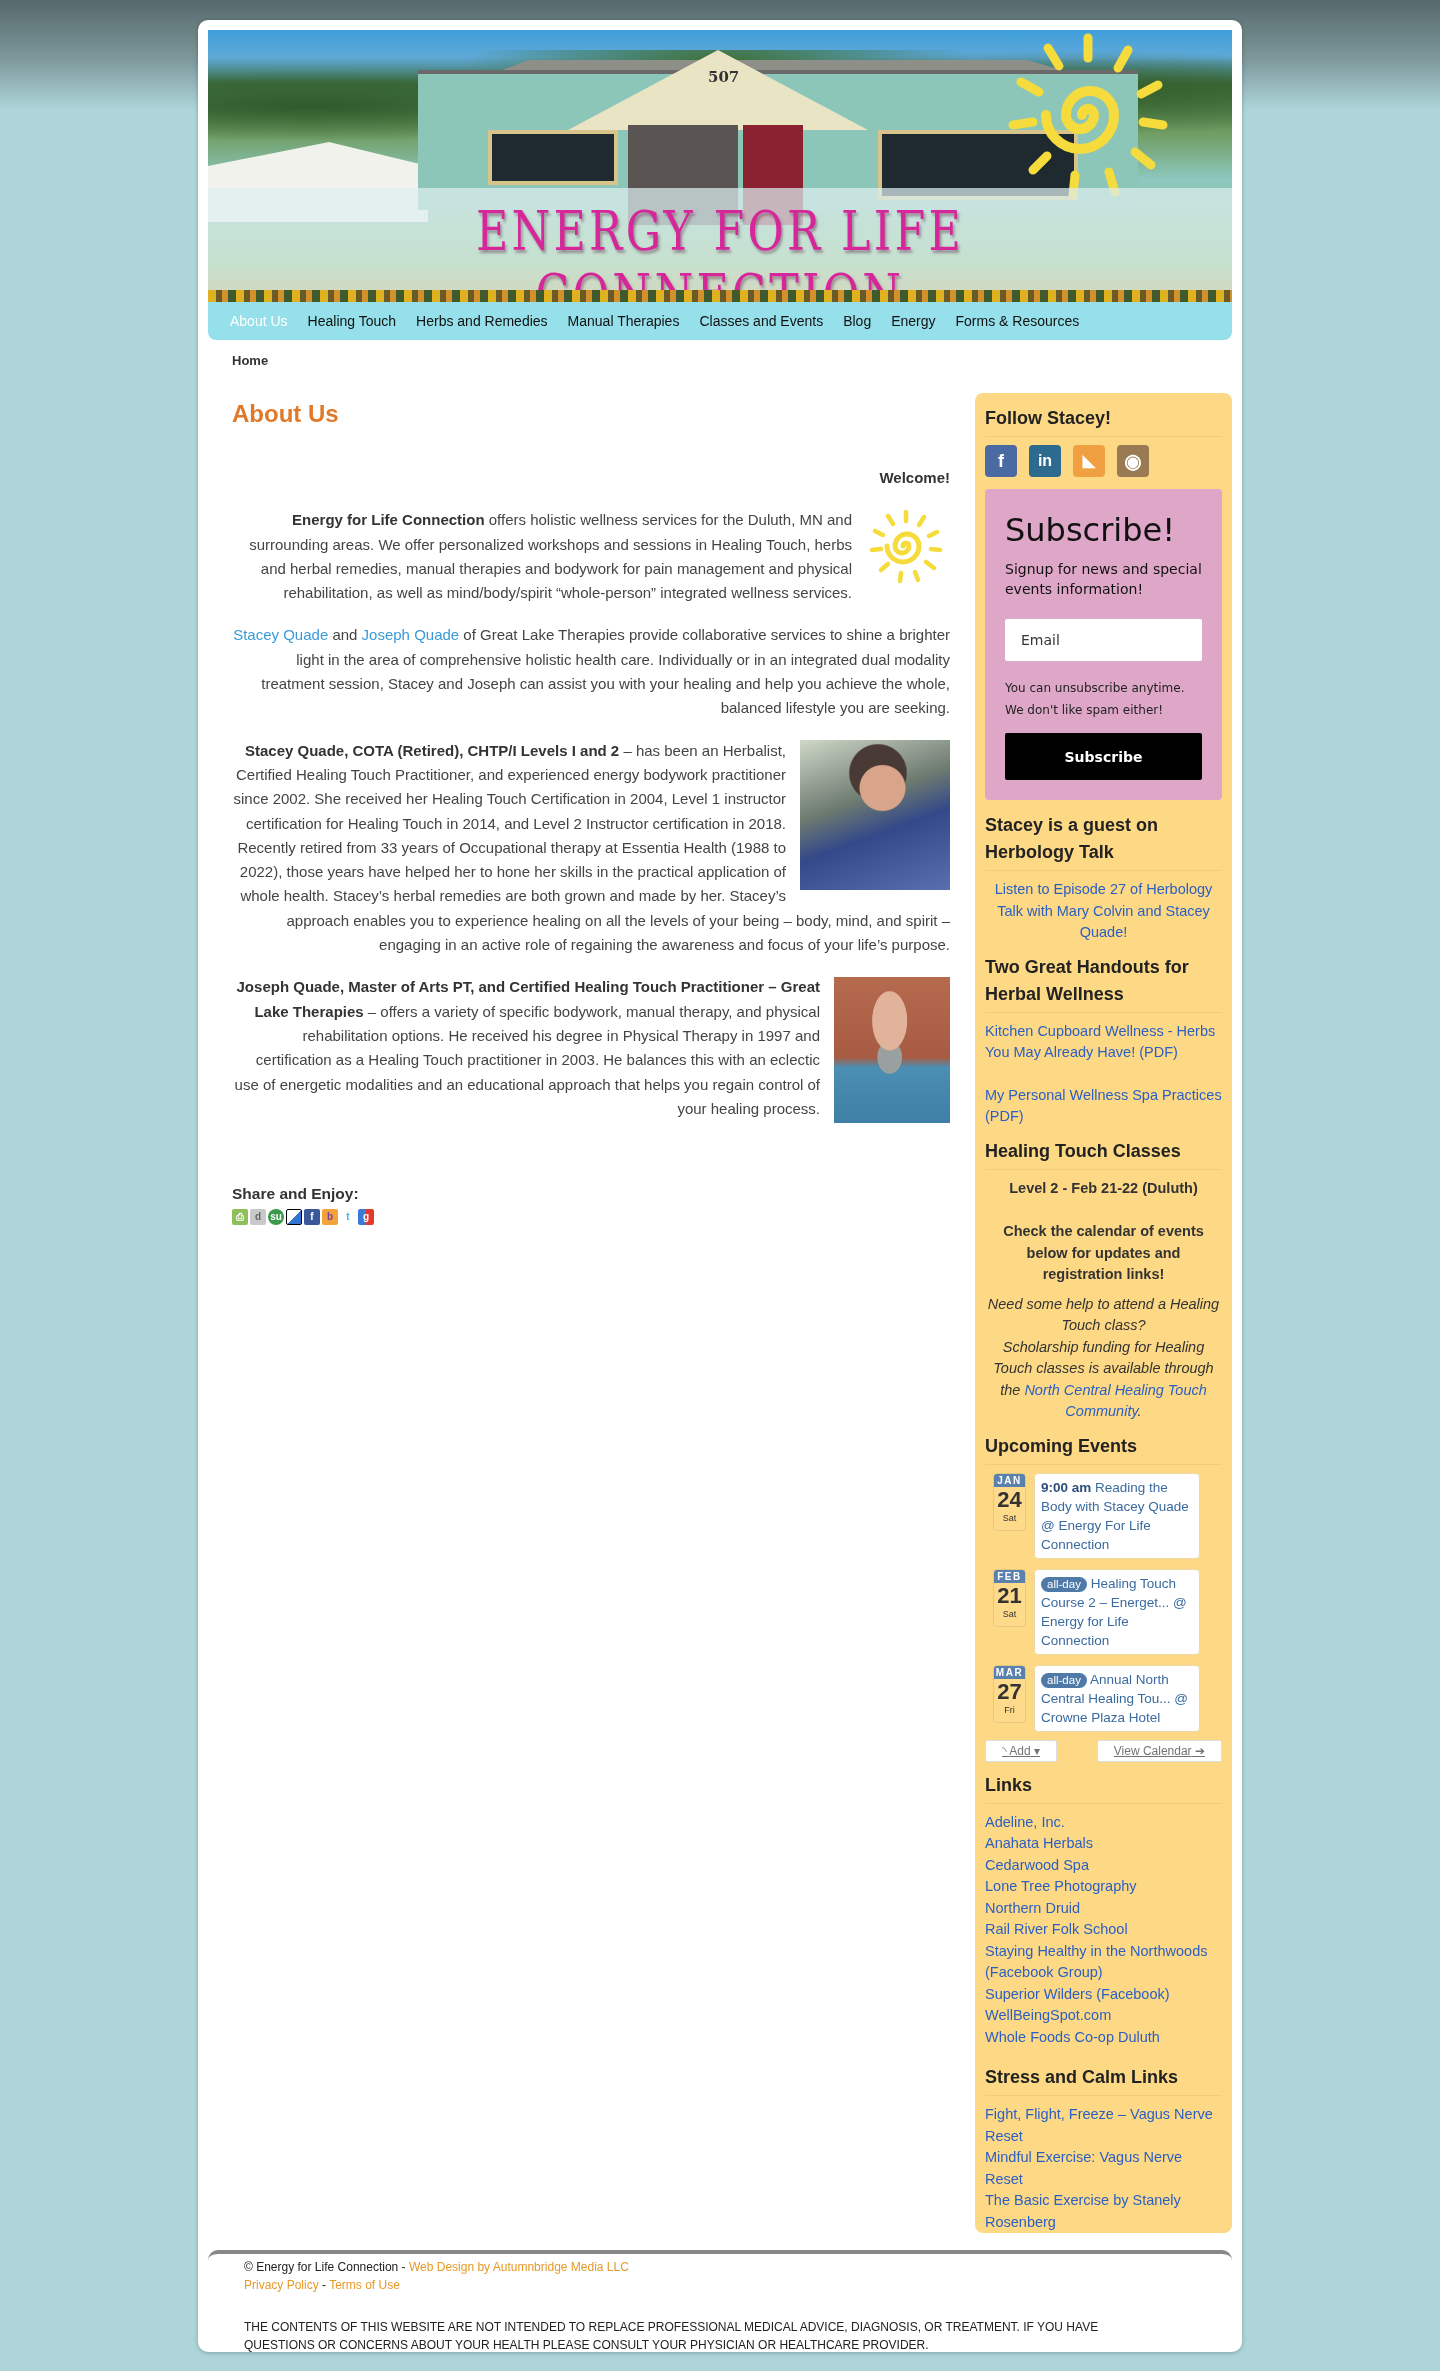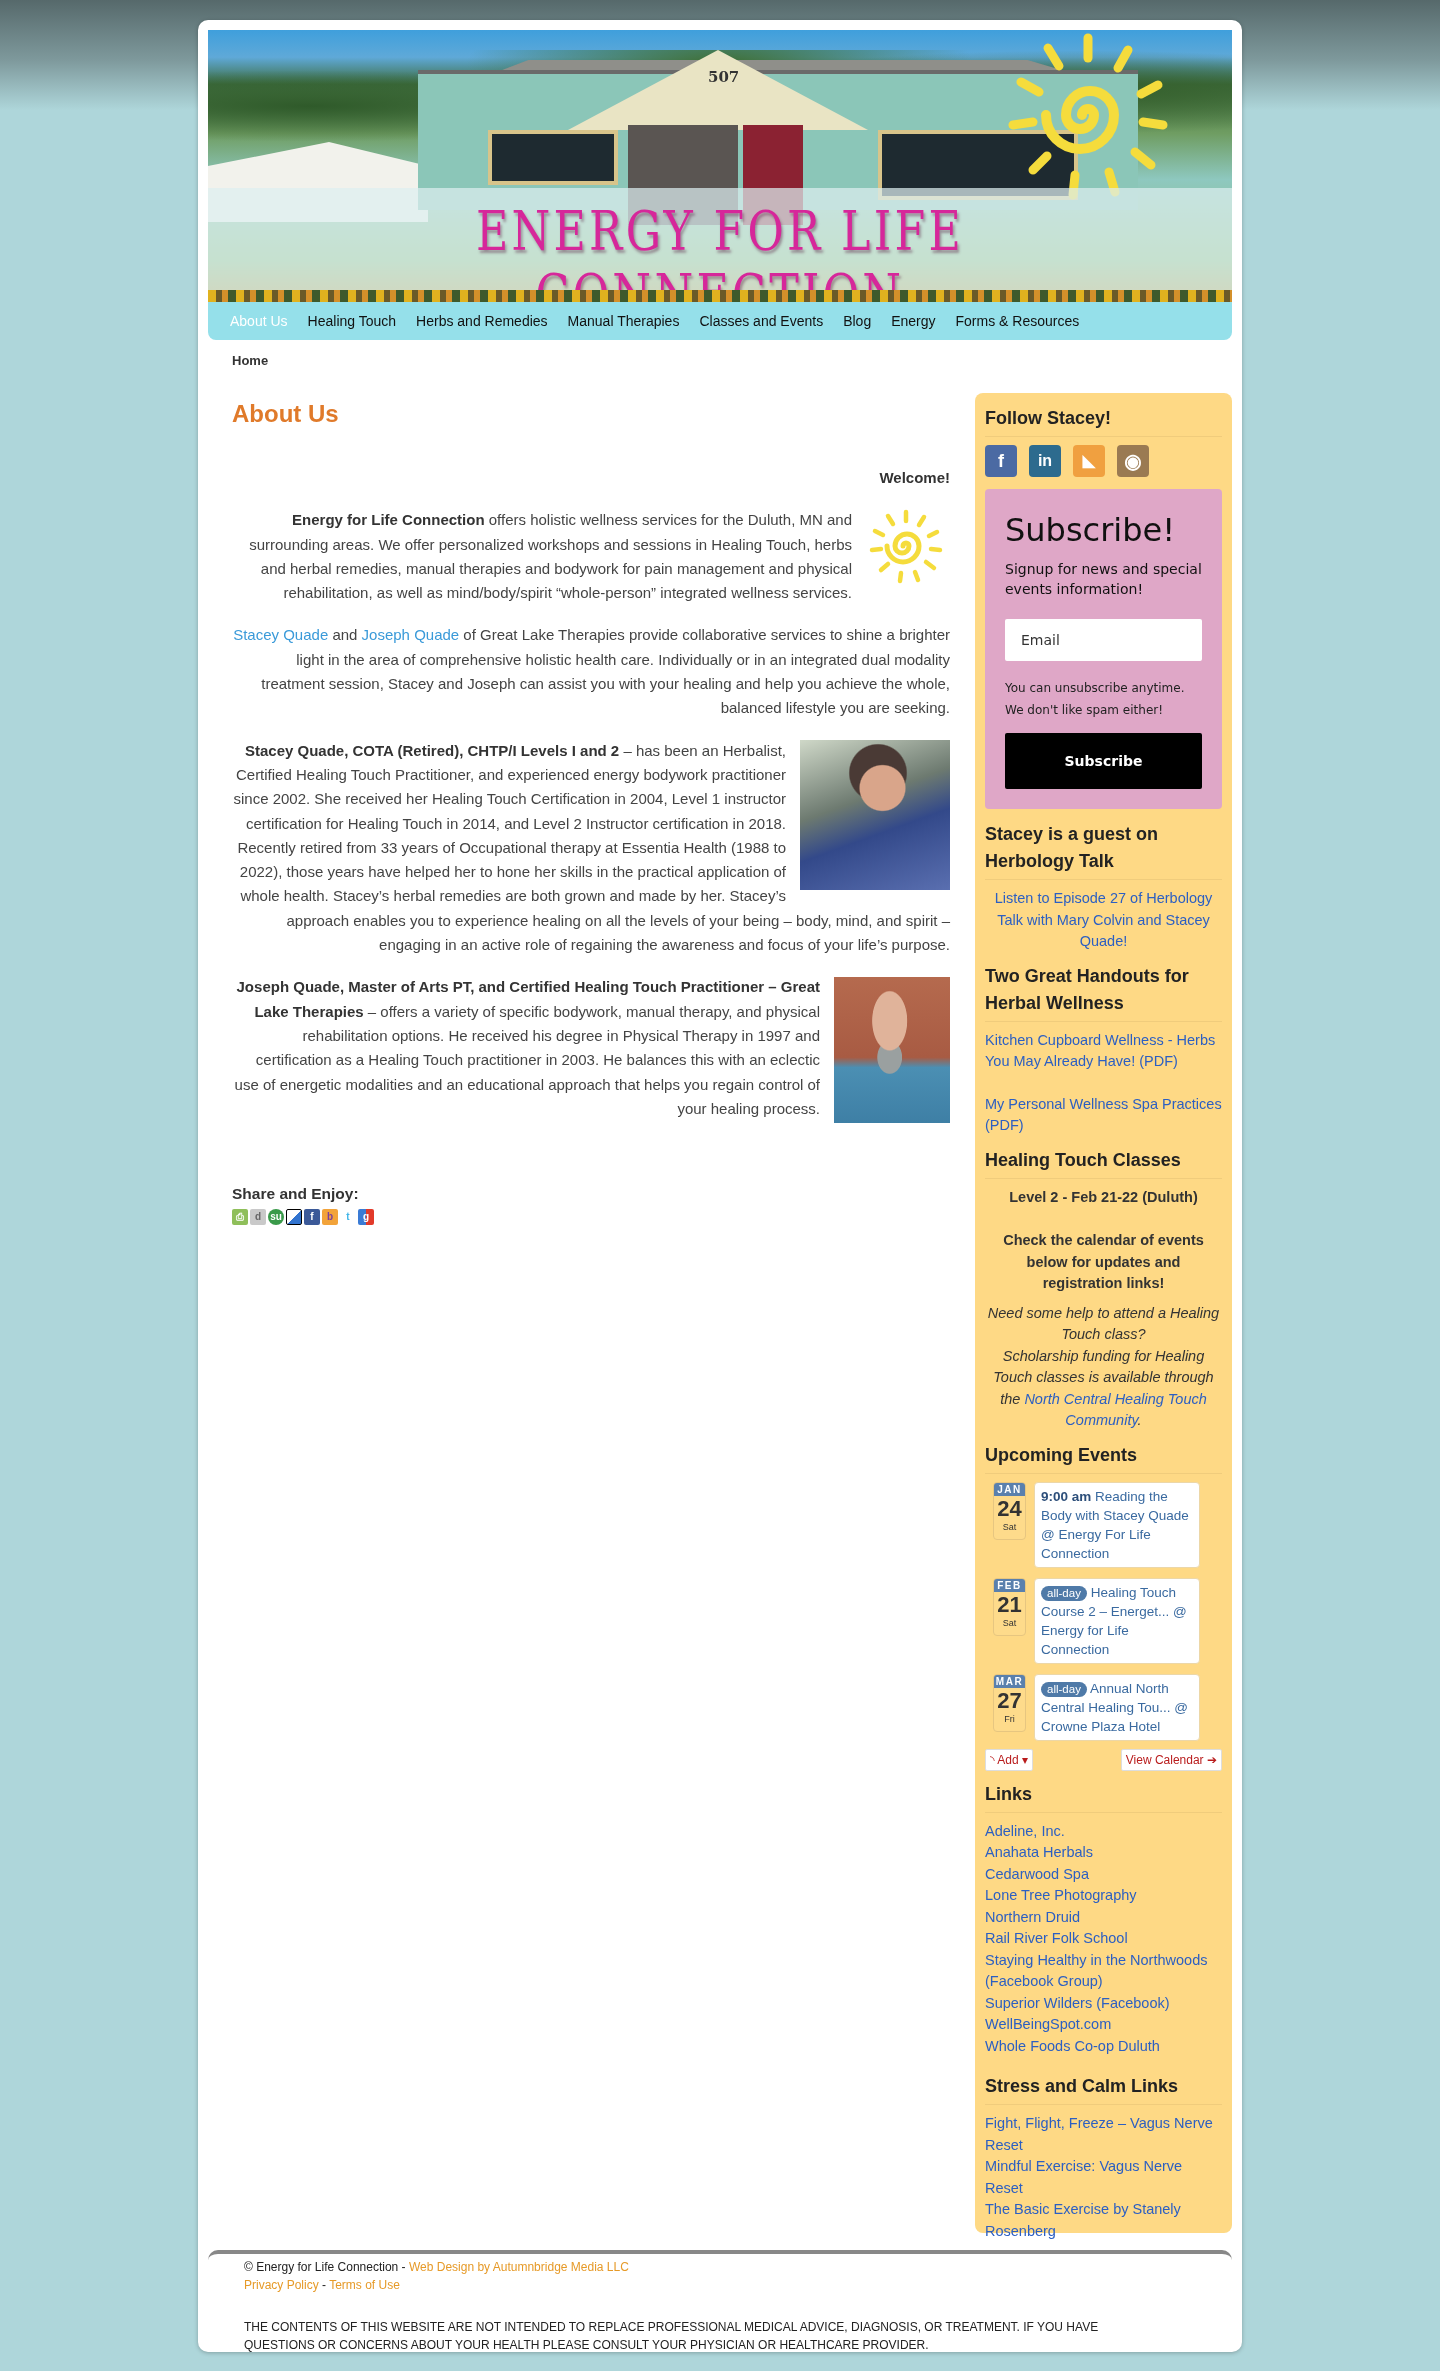--- a/index.html
+++ b/index.html
@@ -100,38 +100,38 @@
   .social { display:flex; gap:12px; margin-bottom:12px; }
   .social span { width:32px; height:32px; border-radius:4px; display:inline-block; color:#fff; font:bold 18px "Liberation Sans", sans-serif; text-align:center; line-height:32px; }
   .subscribe {
     background:#dfa7c7; border-radius:4px; padding:22px 20px 20px 20px; margin-bottom:12px;
   }
   .sub-title { font: 32px "DejaVu Sans", sans-serif; color:#111; font-weight:normal; }
   .sub-desc { font: 14px "DejaVu Sans", sans-serif; color:#111; line-height:20px; margin-top:10px; }
   .sub-email { display:block; width:100%; height:42px; margin-top:20px; border:none; border-radius:2px; padding:0 16px; font:14px "DejaVu Sans", sans-serif; color:#333; background:#fff; }
   .sub-email::placeholder { color:#333; }
   .sub-note { font: 12px "DejaVu Sans", sans-serif; color:#222; line-height:22px; margin-top:16px; }
-  .sub-btn { display:block; width:100%; height:56px; margin-top:12px; background:#000; color:#fff; border:none; border-radius:2px; font:bold 14px "DejaVu Sans", sans-serif; }
+  .sub-btn { display:block; width:100%; height:47px; margin-top:12px; background:#000; color:#fff; border:none; border-radius:2px; font:bold 14px "DejaVu Sans", sans-serif; }
   .sb-link { color:#2c5fc2; font-size:14.5px; line-height:21.5px; }
   .center { text-align:center; }
   .sb-block { margin-bottom:10px; }
   .ht-bold { font: bold 14.5px "Liberation Sans", sans-serif; color:#333; line-height:21.5px; text-align:center; }
   .ht-ital { font: italic 14.5px "Liberation Sans", sans-serif; color:#333; line-height:21.5px; text-align:center; }
   .ht-ital a { color:#2c5fc2; }
   
   .event { display:flex; gap:8px; margin: 0 0 10px 8px; }
   .ev-date { width:33px; height:58px; border:1px solid #e7c680; border-radius:4px; background:#fedb8b; text-align:center; overflow:hidden; flex-shrink:0; }
   .ev-mon { background:#5a80ad; color:#fff; font:bold 10px "Liberation Sans", sans-serif; letter-spacing:1.5px; height:13px; line-height:13px; }
   .ev-day { font:bold 22px "Liberation Sans", sans-serif; color:#333; line-height:26px; }
   .ev-wd { font:9px "Liberation Sans", sans-serif; color:#333; line-height:10px; }
   .ev-card { width:166px; background:#fff; border-radius:4px; padding:4px 6px; font:13.5px "Liberation Sans", sans-serif; color:#3a6aa0; line-height:19px; border:1px solid #ecd7a8; }
   .ev-time { font-weight:bold; color:#2d4f7a; }
   .ev-badge { display:inline-block; background:#4f7aa8; color:#fff; font-size:11.5px; line-height:15px; padding:0 6px; border-radius:8px; }
   .cal-actions { display:flex; justify-content:space-between; margin-top:-2px; margin-bottom:10px; }
-  .cal-btn { background:#fff; border:1px solid #ddd; border-radius:2px; font:12px "Liberation Sans", sans-serif; color:#b91c1c; padding:2px 4px; line-height:16px; }
+  .cal-btn { background:#fff; border:1px solid #ddd; border-radius:2px; font:12px "Liberation Sans", sans-serif; color:#737373; padding:2px 16px; line-height:16px;text-decoration:underline; }
   .links-list a { display:block; }
   
   .footer-line { position:absolute; left:10px; top:2230px; width:1024px; height:10px; border-top:4px solid #888; border-radius:12px 12px 0 0; }
   .footer { position:absolute; left:46px; top:2238px; width:900px; font:12px "Liberation Sans", sans-serif; color:#222; line-height:18px; }
   .footer a { color:#e69a28; }
   .disclaimer { margin-top:18px; text-transform:none; }
 </style>
 </head>
 <body>
 

